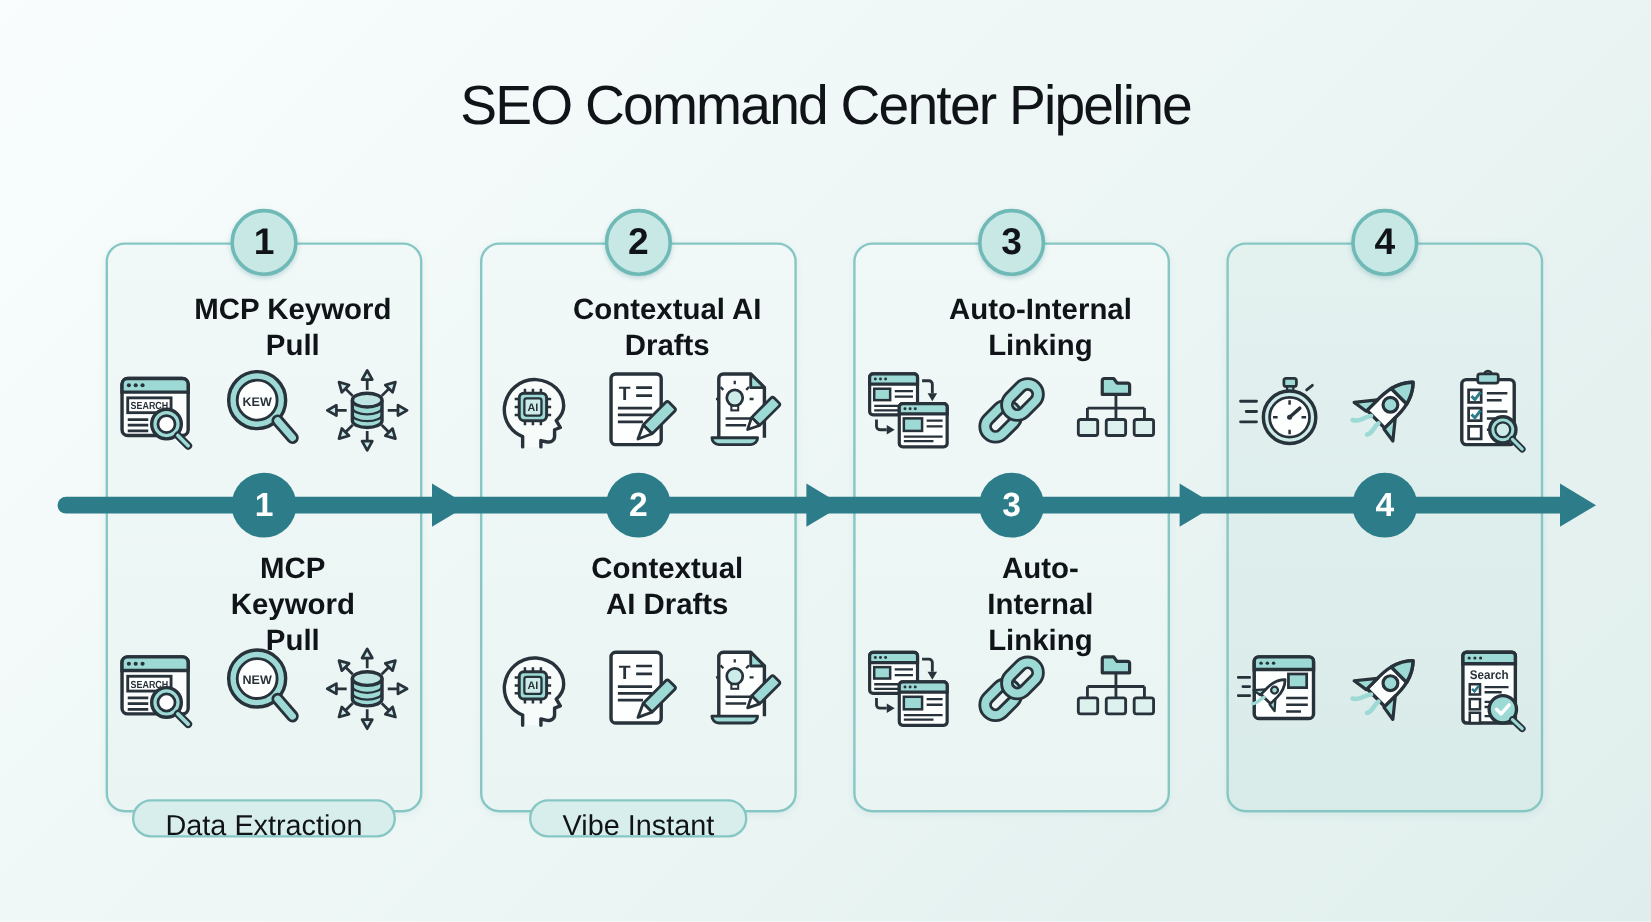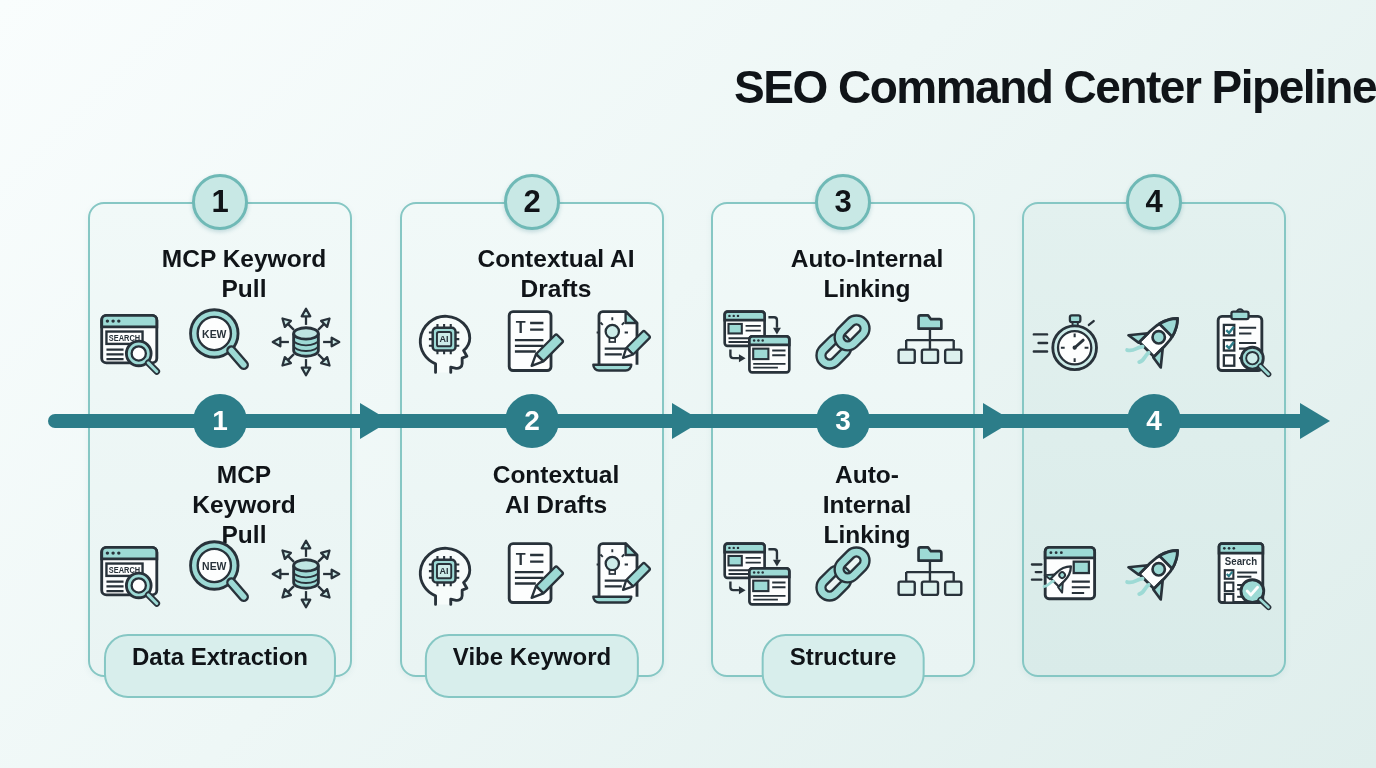--- a/index.html
+++ b/index.html
@@ -6,21 +6,21 @@
   html,body { width:1376px; height:768px; }
   body{
     font-family:"Liberation Sans", sans-serif;
     background:linear-gradient(135deg,#f9fdfd 0%,#eef7f6 45%,#dfeeec 100%);
     overflow:hidden;
   }
   .canvas{ position:relative; width:1376px; height:768px; }
 
   .page-title{
     position:absolute; top:60px; left:0; width:100%;
-    text-align:right; font-size:46px; font-weight:bold;
+    text-align:center; font-size:46px; font-weight:normal;
     letter-spacing:-1.5px; color:#101418;
   }
 
   
   .card{
     position:absolute; top:202px; width:264px; height:475px;
     border:2px solid #86c7c4; border-radius:16px;
     background:linear-gradient(#f1f9f8,#e9f4f3);
     box-shadow:0 2px 6px rgba(60,130,140,.08);
   }
@@ -50,22 +50,22 @@
     display:flex; justify-content:center; align-items:center; gap:10px;
   }
   .row-top{ top:100px; }
   .row-bottom{ top:332px; }
   .ic{ width:76px; height:76px; flex:0 0 auto; }
   .svgtxt{ font-family:"Liberation Sans",sans-serif; font-weight:bold; fill:#28323a; }
 
   .pill{
     position:absolute; bottom:-23px; left:50%; transform:translateX(-50%);
     background:#d8eeec; border:2px solid #86c7c4; border-radius:24px;
-    height:64px; line-height:42px; padding:0 26px; white-space:nowrap;
-    font-size:24px; font-weight:bold; color:#101418; z-index:4;
+    height:32px; line-height:42px; padding:0 26px; white-space:nowrap;
+    font-size:24px; font-weight:normal; color:#101418; z-index:4;
   }
 
   
   .timeline{ position:absolute; left:0; top:0; width:100%; height:100%; z-index:3; pointer-events:none; }
   .tl-line{
     position:absolute; left:48px; top:414px; width:1254px; height:14px;
     background:#2c7d89; border-radius:8px 0 0 8px;
   }
   .tl-arrow{
     position:absolute; top:403px; width:0; height:0;
@@ -287,21 +287,21 @@
         <rect x="31" y="36" width="6" height="4" fill="#fdfefe" stroke="#28323a" stroke-width="1.8"></rect>
         <path d="M26 47 H50 M26 53 H44" stroke="#28323a" stroke-width="2.2"></path>
         <path d="M14 64 h40 a6 6 0 0 1 -6 6 H20 a6 6 0 0 1 -6 -6 Z" fill="#9ddad5" stroke="#28323a" stroke-width="2.5" stroke-linejoin="round"></path>
         <g transform="rotate(45 58 44)">
           <rect x="53" y="26" width="10" height="26" rx="2" fill="#9ddad5" stroke="#28323a" stroke-width="2.4"></rect>
           <polygon points="53,52 63,52 58,62" fill="#fdfefe" stroke="#28323a" stroke-width="2.4" stroke-linejoin="round"></polygon>
         </g>
       </svg>
     </div>
 
-    <div class="pill">Vibe Keyword</div>
+    <div class="pill">Vibe Instant</div>
   </section>
 
   <section class="card c3">
     <div class="step-circle">3</div>
     <h2 class="stage-title t-top">Auto-Internal Linking</h2>
 
     <div class="icon-row row-top">
       <svg class="ic" viewBox="0 0 80 80">
         <rect x="6" y="8" width="42" height="36" rx="3" fill="#fdfefe" stroke="#28323a" stroke-width="2.8"></rect>
         <path d="M6 11 a3 3 0 0 1 3 -3 h36 a3 3 0 0 1 3 3 v6 H6 Z" fill="#9ddad5" stroke="#28323a" stroke-width="2.8"></path>
@@ -372,21 +372,20 @@
       </svg>
       <svg class="ic" viewBox="0 0 80 80">
         <path d="M29 26 V14 a2 2 0 0 1 2 -2 h8 l3 4 h9 a2 2 0 0 1 2 2 v8 Z" fill="#9ddad5" stroke="#28323a" stroke-width="2.8" stroke-linejoin="round"></path>
         <path d="M41 26 V38 M16 38 H66 M16 38 V48 M41 38 V48 M66 38 V48" fill="none" stroke="#28323a" stroke-width="2.5"></path>
         <rect x="8" y="48" width="17" height="14" rx="2" fill="#ddf1ee" stroke="#28323a" stroke-width="2.5"></rect>
         <rect x="32.5" y="48" width="17" height="14" rx="2" fill="#ddf1ee" stroke="#28323a" stroke-width="2.5"></rect>
         <rect x="57" y="48" width="17" height="14" rx="2" fill="#ddf1ee" stroke="#28323a" stroke-width="2.5"></rect>
       </svg>
     </div>
 
-    <div class="pill">Structure</div>
   </section>
 
   <section class="card c4">
     <div class="step-circle">4</div>
 
     <div class="icon-row row-top">
       <svg class="ic" viewBox="0 0 80 80">
         <path d="M4 32 H18 M9 41 H18 M4 50 H18" stroke="#28323a" stroke-width="2.5" stroke-linecap="round"></path>
         <rect x="42" y="12" width="11" height="7" rx="2" fill="#9ddad5" stroke="#28323a" stroke-width="2.4"></rect>
         <rect x="44.8" y="19" width="5.5" height="4.5" fill="#9ddad5" stroke="#28323a" stroke-width="2"></rect>

